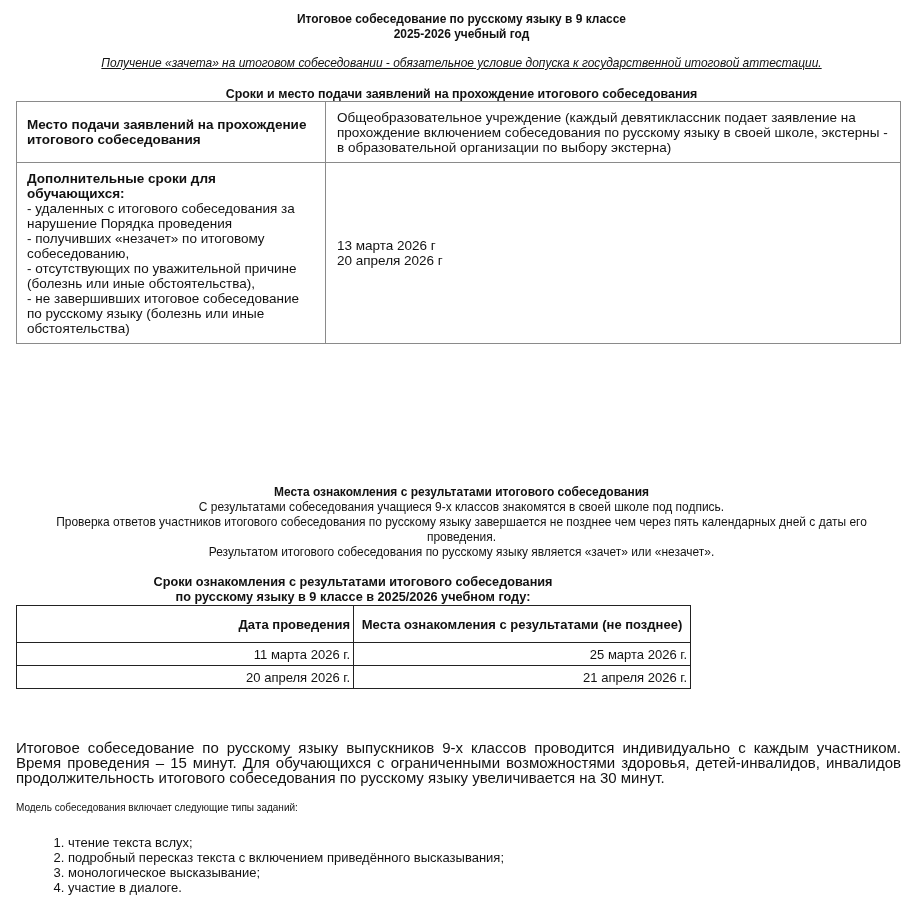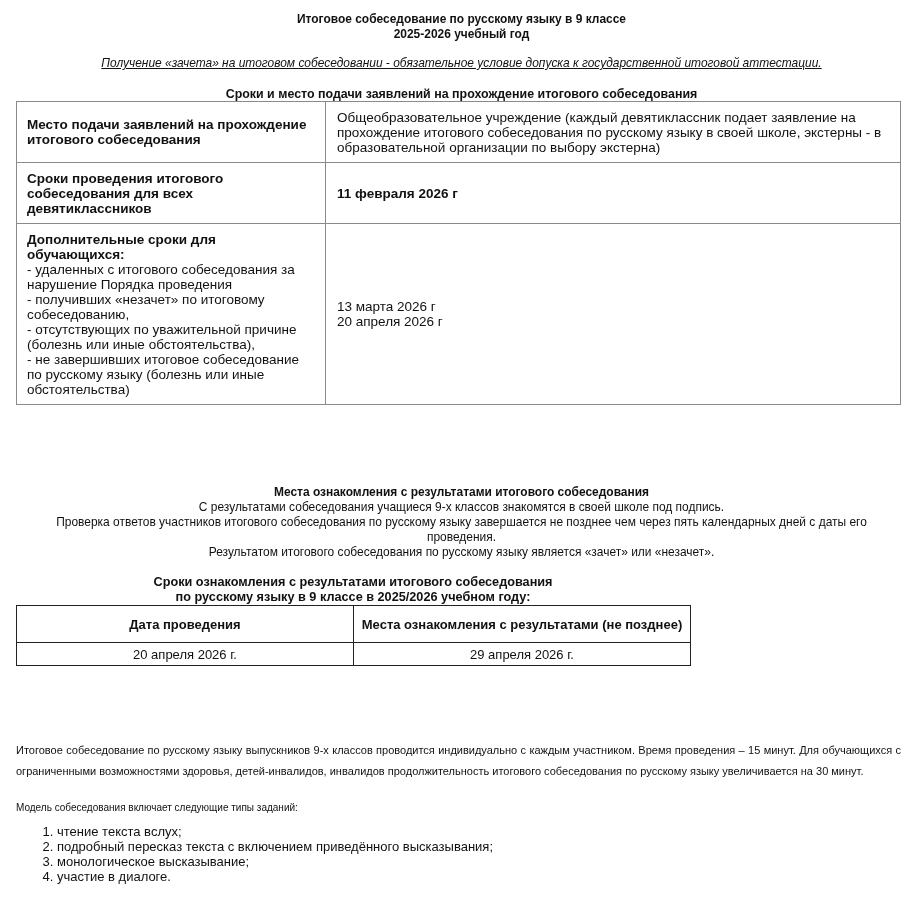--- a/index.html
+++ b/index.html
@@ -49,61 +49,57 @@
   .sec3-title {
     position: absolute; left: 16px; top: 574px; width: 674px; text-align: center;
     font-weight: bold; font-size: 13.5px; line-height: 15px;
     transform: scaleX(0.94); transform-origin: center;
   }
   table.t2 {
     position: absolute; left: 16px; top: 605px; width: 675px;
     border-collapse: collapse; font-size: 13px; line-height: 15px;
   }
   table.t2 td, table.t2 th {
-    border: 1px solid #222; padding: 2px 3px; text-align: center; vertical-align: middle;
+    border: 1px solid #222; padding: 2px 3px; text-align: right; vertical-align: middle;
   }
   table.t2 th { font-weight: bold; height: 32px; }
   table.t2 th.c { text-align: center; }
   table.t2 td { height: 18px; }
   table.t2 td:first-child, table.t2 th:first-child { width: 330px; }
 
   .para {
     position: absolute; left: 16px; top: 740px; width: 885px;
-    font-size: 11px; line-height: 21px; text-align: justify;
+    font-size: 15px; line-height: 15px; text-align: justify;
     text-align-last: left;
   }
   .model {
     position: absolute; left: 16px; top: 800px; width: 885px; font-size: 10px;
   }
   ol.tasks {
-    position: absolute; left: 40px; top: 823px; margin: 1px; padding-left: 16px;
+    position: absolute; left: 40px; top: 823px; margin: 12px; padding-left: 16px;
     font-size: 13px; line-height: 15px;
   }
 </style>
 </head>
 <body>
 
 <div class="title">
   <div>Итоговое собеседование по русскому языку в 9 классе</div>
   <div>2025-2026 учебный год</div>
 </div>
 
 <div class="note">Получение «зачета» на итоговом собеседовании -  обязательное условие допуска к государственной итоговой аттестации.</div>
 
 <div class="sec1-title">Сроки и место подачи заявлений на прохождение итогового собеседования</div>
 
 <table class="t1">
   <tbody>
   <tr class="r2">
     <td class="k">Место подачи заявлений на прохождение итогового собеседования</td>
-    <td class="v">Общеобразовательное учреждение (каждый девятиклассник подает заявление на прохождение итогового собеседования по русскому языку в своей школе, экстерны - в образовательной организации по выбору экстерна)</td>
-  </tr>
-  <tr class="r3">
-    <td class="k">Сроки проведения итогового собеседования для всех девятиклассников</td>
-    <td class="v b">11 февраля 2026 г</td>
+    <td class="v">Общеобразовательное учреждение (каждый девятиклассник подает заявление на прохождение включением собеседования по русскому языку в своей школе, экстерны - в образовательной организации по выбору экстерна)</td>
   </tr>
   <tr class="r4">
     <td class="k">
       <div>Дополнительные сроки для обучающихся:</div>
       <div class="plain">- удаленных с итогового собеседования за нарушение Порядка проведения</div>
       <div class="plain">- получивших «незачет» по итоговому собеседованию,</div>
       <div class="plain">- отсутствующих по уважительной причине (болезнь или иные обстоятельства),</div>
       <div class="plain">- не завершивших итоговое собеседование по русскому языку (болезнь или иные обстоятельства)</div>
     </td>
     <td class="v">
@@ -126,22 +122,26 @@
   <div>по русскому языку в 9 классе в 2025/2026 учебном году:</div>
 </div>
 
 <table class="t2">
   <tbody>
       <tr>
     <th>Дата проведения</th>
     <th class="c">Места ознакомления с результатами (не позднее)</th>
   </tr>
   <tr>
+    <td>11 марта 2026 г.</td>
+    <td>25 марта 2026 г.</td>
+  </tr>
+  <tr>
     <td>20 апреля 2026 г.</td>
-    <td>29 апреля 2026 г.</td>
+    <td>21 апреля 2026 г.</td>
   </tr>
 </tbody>
   </table>
 
 <div class="para">Итоговое собеседование по русскому языку выпускников 9-х классов проводится индивидуально с каждым участником.  Время проведения – 15 минут. Для обучающихся с ограниченными возможностями здоровья, детей-инвалидов, инвалидов продолжительность итогового собеседования по русскому языку увеличивается на 30 минут.</div>
 
 <div class="model">Модель собеседования включает следующие типы заданий:</div>
 
 <ol class="tasks">
   <li>чтение текста вслух;</li>

